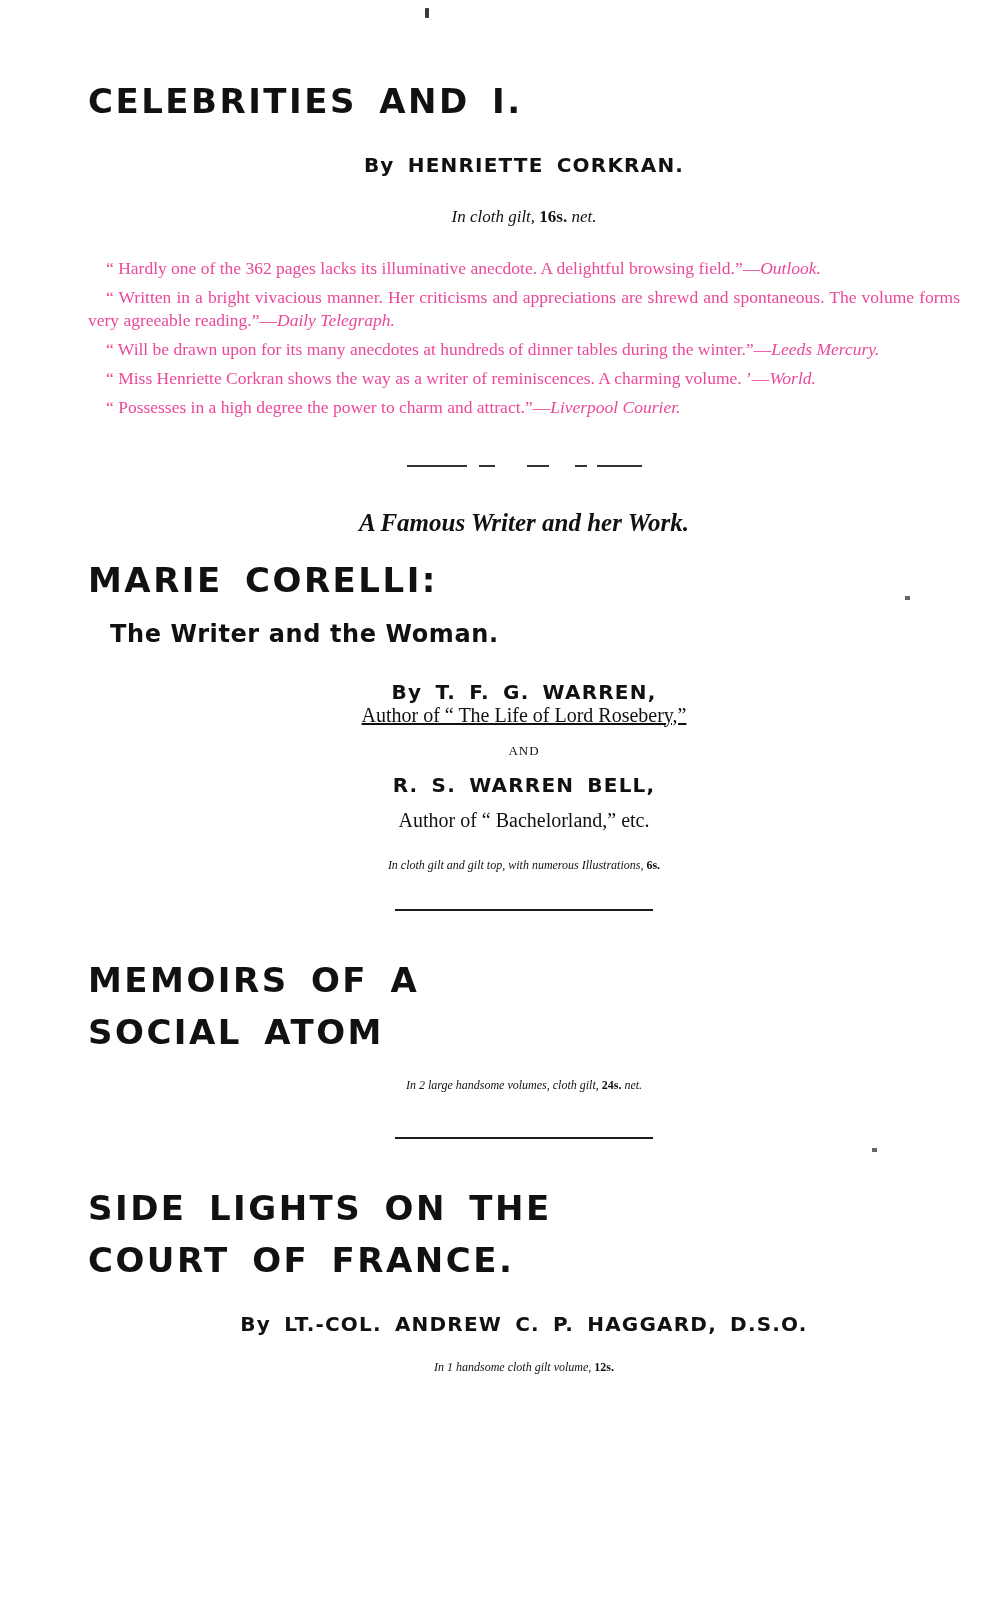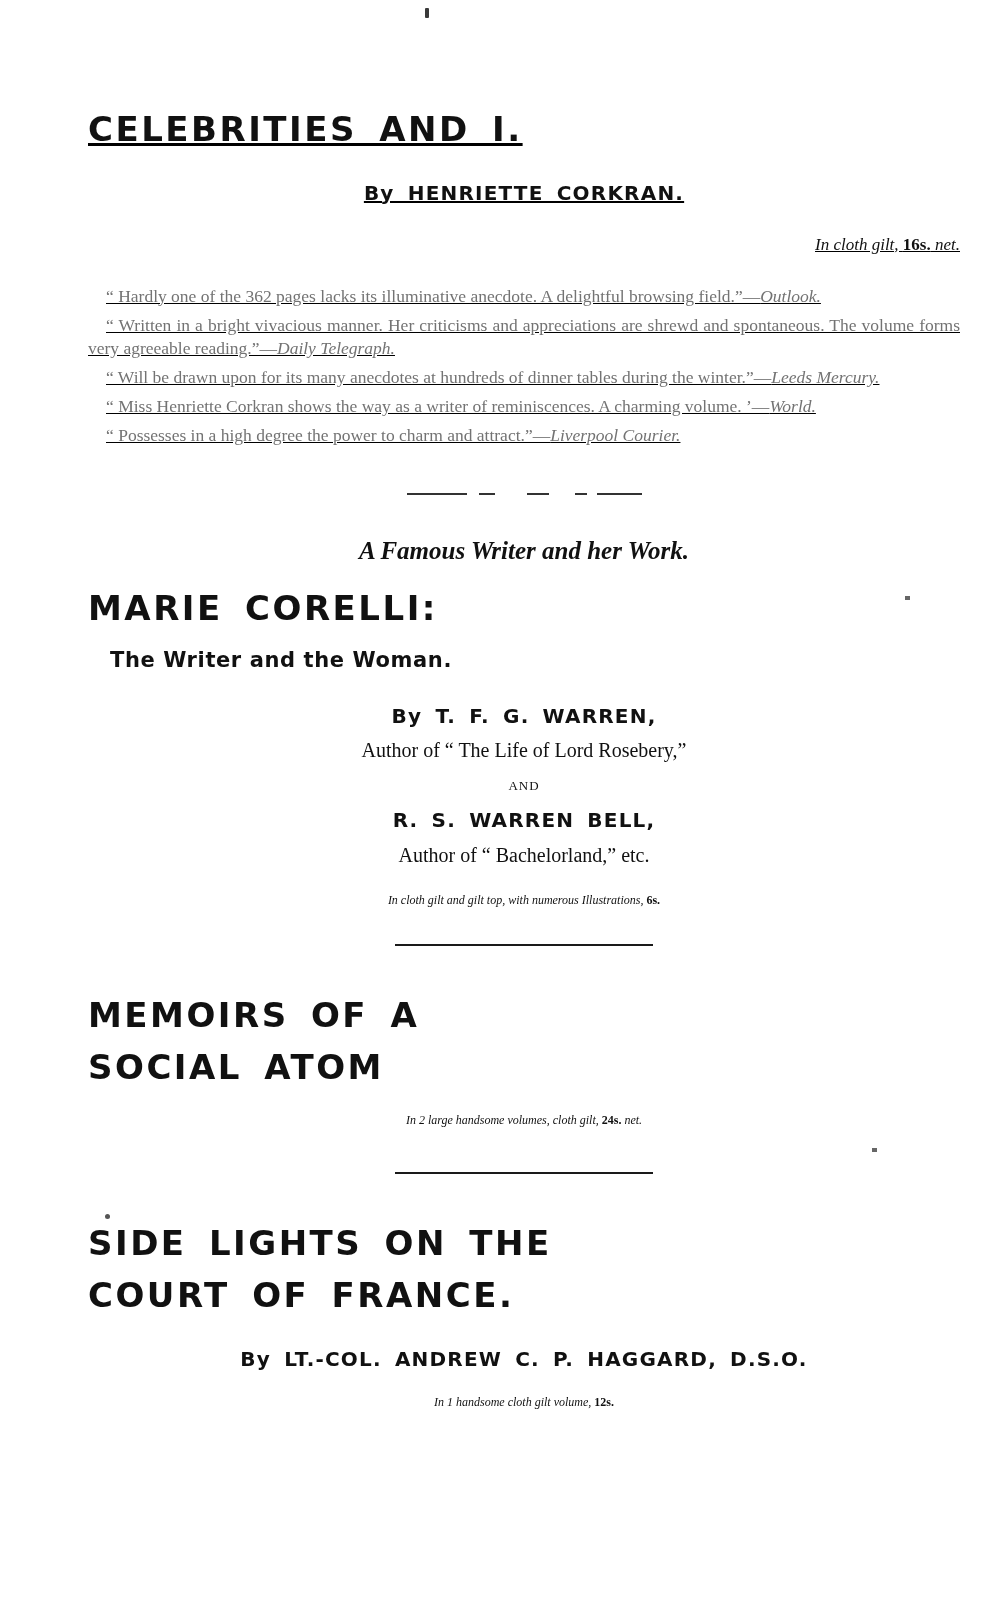--- a/index.html
+++ b/index.html
@@ -83,41 +83,41 @@
     letter-spacing: 1.2px;
     text-align: center;
     color: #111;
     margin: 0;
     word-spacing: 5px;
   }
   .price-line {
     font-family: "Liberation Serif", serif;
     font-style: italic;
     font-size: 17px;
-    text-align: right;
+    text-align: center;
     color: #111;
     margin: 0;
   }
   .price-line .bold-upright {
     font-style: normal;
     font-weight: bold;
   }
 
   
   .quotes {
     margin-top: 30px;
   }
   .quote {
     font-family: "Liberation Serif", serif;
     font-size: 17.5px;
     line-height: 1.32;
     text-align: justify;
     margin: 0 0 6px 0;
     text-indent: 18px;
-    color: #737373;
+    color: #ec4899;
   }
   .quote .src {
     font-style: italic;
   }
 
   
   .rule-dashed {
     position: relative;
     height: 2px;
     margin: 0 auto;
@@ -142,21 +142,21 @@
     font-style: italic;
     font-weight: bold;
     font-size: 25px;
     text-align: center;
     color: #111;
     margin: 0;
   }
   .subtitle-bold {
     font-family: "DejaVu Sans", sans-serif;
     font-weight: bold;
-    font-size: 21px;
+    font-size: 24px;
     letter-spacing: 0.6px;
     color: #111;
     margin: 0;
   }
   .author-sub {
     font-family: "Liberation Serif", serif;
     font-size: 20px;
     text-align: center;
     color: #111;
     margin: 0;
@@ -188,21 +188,21 @@
 
 <div class="page">
 
   <div class="stray-mark"></div>
   <div class="stray-dot-left"></div>
   <div class="stray-dot-right"></div>
   <div class="stray-dot-right2"></div>
 
   <div class="content">
 
-    <div style="padding-top:108px;text-decoration:underline;">
+    <div style="padding-top:80px;">
 
       <h1 class="display-title left">CELEBRITIES  AND  I.</h1>
 
       <div class="byline" style="margin-top:30px;">By  HENRIETTE  CORKRAN.</div>
 
       <div class="price-line" style="margin-top:30px;">
         <span>In cloth gilt, </span><span class="bold-upright">16s.</span><span> net.</span>
       </div>
 
       <div class="quotes">
@@ -235,21 +235,21 @@
     <div style="padding-top:42px;">
 
       <div class="script-line">A Famous Writer and her Work.</div>
 
       <h1 class="display-title left" style="margin-top:22px;">MARIE  CORELLI:</h1>
 
       <div class="subtitle-bold left" style="margin-top:18px; padding-left:22px;">The Writer and the Woman.</div>
 
       <div class="byline" style="margin-top:32px;">By  T.  F.  G.  WARREN,</div>
 
-      <div class="author-sub" style="margin-top:11px;">Author of “ The Life of Lord Rosebery,”</div>
+      <div class="author-sub" style="margin-top:0;text-decoration:underline;">Author of “ The Life of Lord Rosebery,”</div>
 
       <div class="and-word" style="margin-top:16px;">AND</div>
 
       <div class="byline" style="margin-top:14px;">R.  S.  WARREN  BELL,</div>
 
       <div class="author-sub" style="margin-top:12px;">Author of “ Bachelorland,” etc.</div>
 
       <div class="italic-note" style="margin-top:26px;">
         <span>In cloth gilt and gilt top, with numerous Illustrations, </span><span class="bold-upright">6s.</span><span></span>
       </div>

